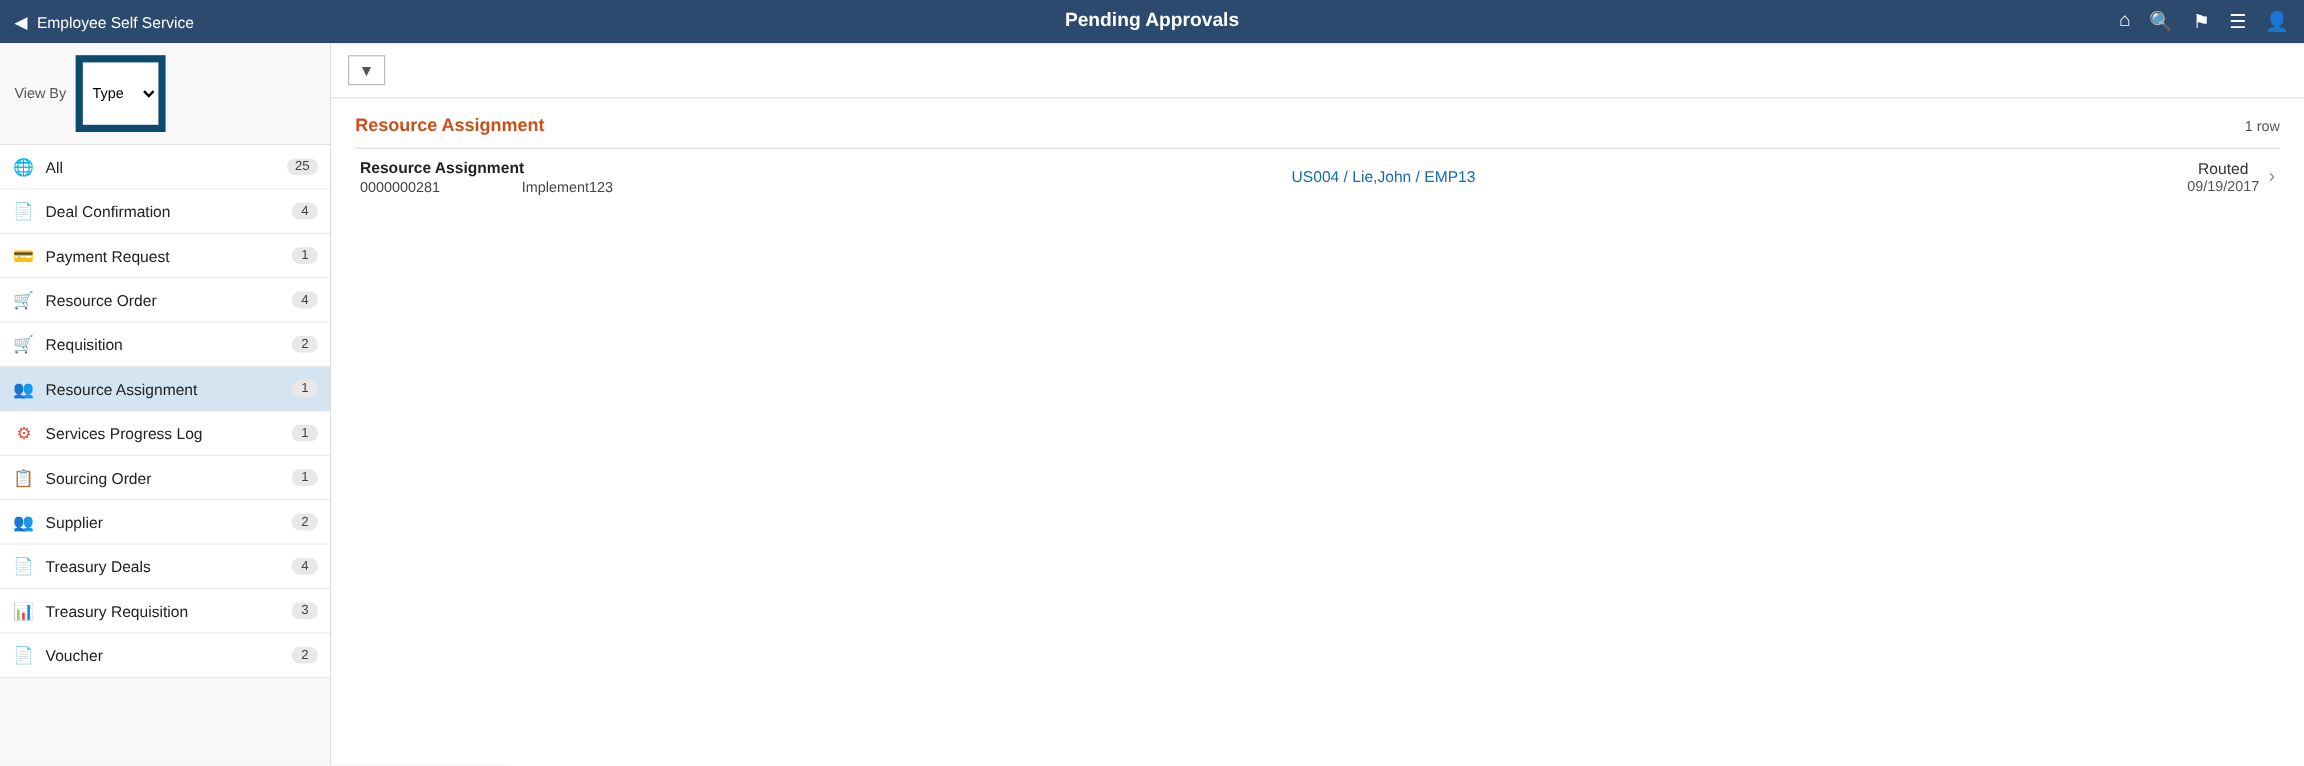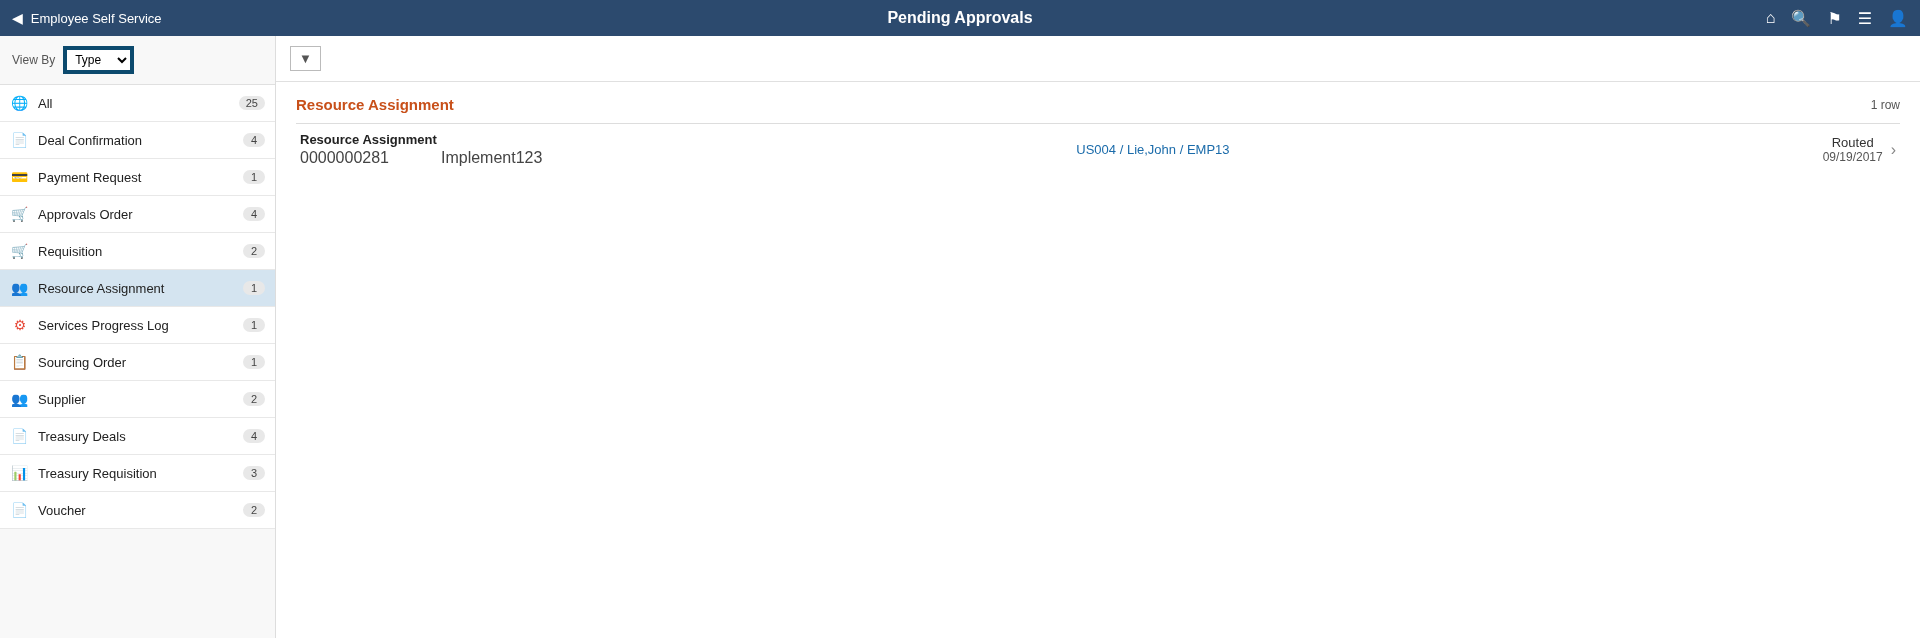--- a/index.html
+++ b/index.html
@@ -68,22 +68,22 @@
       gap: 8px;
       background: #f8f8f8;
       border-bottom: 1px solid #e0e0e0;
     }
     .view-by-label {
       font-size: 12px;
       color: #555;
     }
     .view-by-select {
       font-size: 12px;
-      border: 4px solid #0c4a6e;
-      padding: 2px 4px;
+      border: 6px solid #0c4a6e;
+      padding: 18px 4px;
       background: white;
       cursor: pointer;
     }
 
     .sidebar-item {
       display: flex;
       align-items: center;
       padding: 8px 10px;
       cursor: pointer;
       border-bottom: 1px solid #e8e8e8;
@@ -168,25 +168,25 @@
       display: flex;
       flex-direction: column;
       flex: 1;
     }
     .record-title {
       font-weight: bold;
       font-size: 13px;
       color: #222;
     }
     .record-sub {
-      font-size: 16px;
+      font-size: 12px;
       color: #444;
       margin-top: 2px;
       display: flex;
-      gap: 12px;
+      gap: 28px;
       align-items: flex-end;
     }
     .record-id { color: #444; }
     .record-impl { color: #444; margin-left: 40px; }
     .record-user {
       flex: 1;
       font-size: 13px;
       color: #1a6baa;
       padding-left: 30px;
     }
@@ -263,21 +263,21 @@
       <span class="sidebar-item-label">Deal Confirmation</span>
       <span class="sidebar-badge">4</span>
     </div>
         <div class="sidebar-item">
       <span class="sidebar-item-icon icon-payment">💳</span>
       <span class="sidebar-item-label">Payment Request</span>
       <span class="sidebar-badge">1</span>
     </div>
         <div class="sidebar-item">
       <span class="sidebar-item-icon icon-purchase">🛒</span>
-      <span class="sidebar-item-label">Approvals Order</span>
+      <span class="sidebar-item-label">Resource Order</span>
       <span class="sidebar-badge">4</span>
     </div>
         <div class="sidebar-item">
       <span class="sidebar-item-icon icon-requisition">🛒</span>
       <span class="sidebar-item-label">Requisition</span>
       <span class="sidebar-badge">2</span>
     </div>
         <div class="sidebar-item active">
       <span class="sidebar-item-icon icon-resource">👥</span>
       <span class="sidebar-item-label">Resource Assignment</span>

